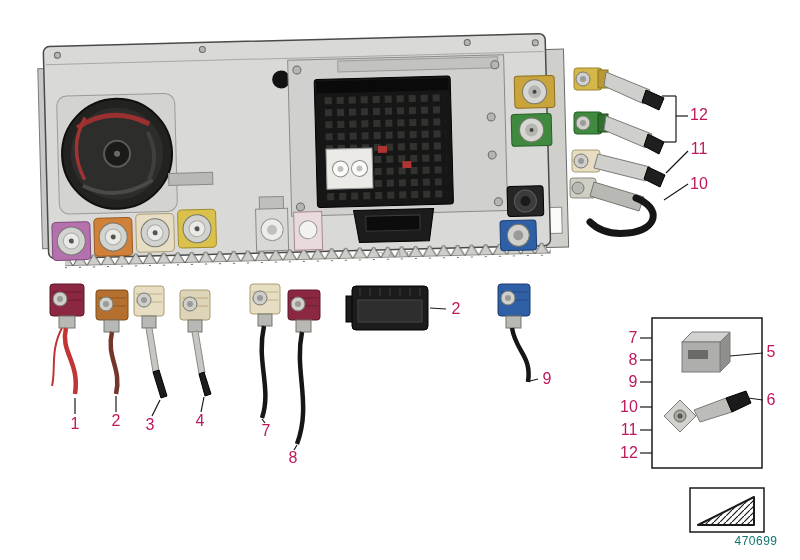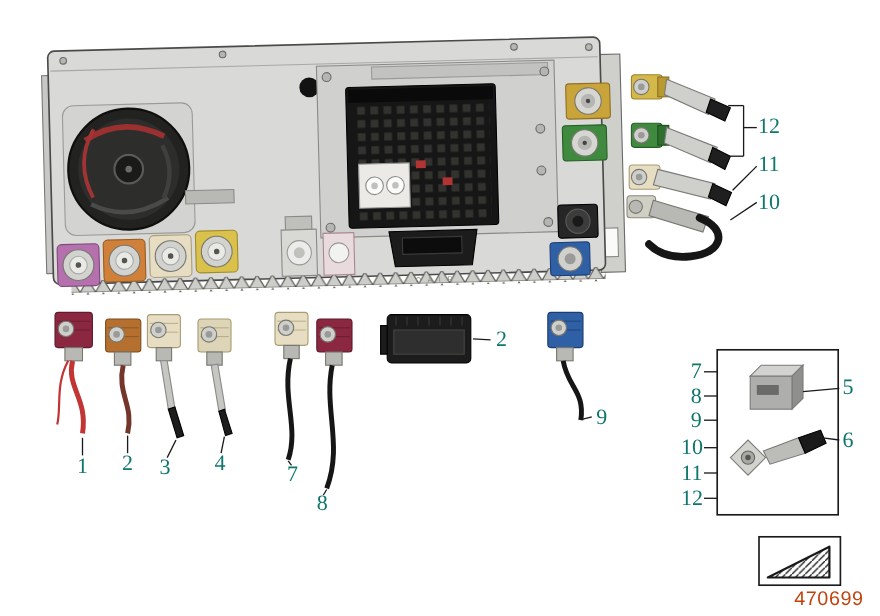--- a/index.html
+++ b/index.html
@@ -1,24 +1,24 @@
 <!DOCTYPE html>
 <html><head>
 <meta charset="utf-8">
 <style>
   * { margin:0; padding:0; box-sizing:border-box; }
   html,body { width:800px; height:560px; background:#ffffff; font-family:"Liberation Sans", sans-serif; }
   .stage { position:relative; width:800px; height:560px; background:#ffffff; overflow:hidden; }
   .art { position:absolute; left:0; top:0; }
   .callout {
     position:absolute; transform:translate(-50%,-50%);
-    font-size:20px; color:#0f766e; line-height:1; white-space:nowrap;font-family:Liberation Serif, serif;
+    font-size:16px; color:#be185d; line-height:1; white-space:nowrap;
   }
   .fignum {
-    position:absolute; font-size:18px; color:#c2410c; letter-spacing:.5px; text-align:left;
+    position:absolute; font-size:12px; color:#0f766e; letter-spacing:.5px; text-align:center;
   }
 </style>
 </head>
 <body>
 
 <div class="stage">
 
 <svg class="art" width="800" height="560" viewBox="0 0 800 560">
   <defs>
     <pattern id="saw" width="14" height="13" patternUnits="userSpaceOnUse">

